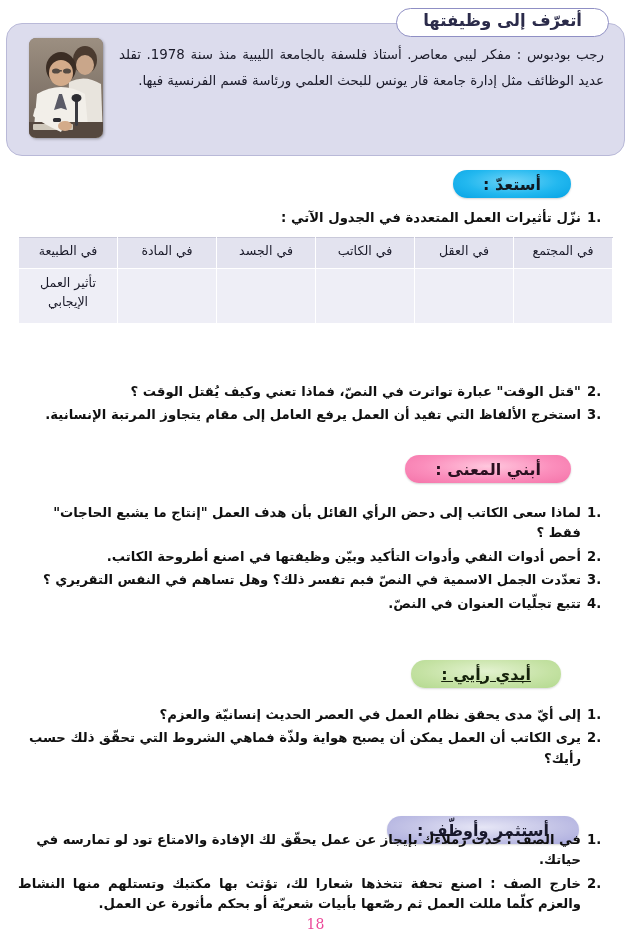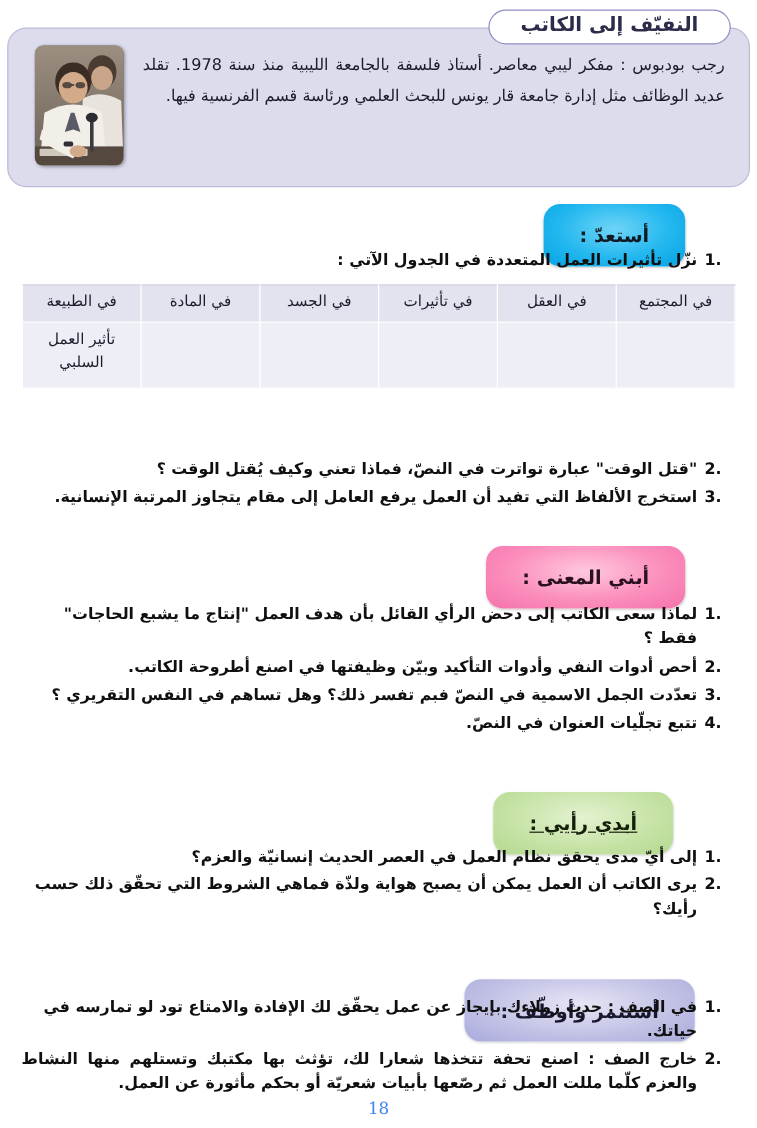--- a/index.html
+++ b/index.html
@@ -90,21 +90,21 @@
   }
 
   
   .pill {
     position: absolute;
     height: 28px;
     border-radius: 14px;
     display: flex;
     align-items: center;
     justify-content: center;
-    padding: 12px 30px;
+    padding: 0 30px;
     font-family: "DejaVu Sans", sans-serif;
     font-size: 16px;
     font-weight: bold;
     white-space: nowrap;
     color: #16161e;
   }
   .pill-blue {
     right: 60px;
     background: radial-gradient(ellipse at 50% 40%, #6fd4f7 0%, #23b8ef 55%, #05a2e4 100%);
     color: #101a22;
@@ -203,31 +203,31 @@
 
   
   .page-num {
     position: absolute;
     bottom: 8px;
     left: 0;
     right: 0;
     text-align: center;
     font-family: "DejaVu Serif", "Liberation Serif", serif;
     font-size: 14px;
-    color: #3b82f6;
+    color: #ec4899;
     direction: ltr;
   }
 </style>
 </head>
 <body>
 
 <div class="page">
 
   <div class="author-block">
-    <div class="author-title-pill">النفيّف إلى الكاتب</div>
+    <div class="author-title-pill">أتعرّف إلى وظيفتها</div>
 
     <div class="author-card">
       <div class="author-inner">
 
         <div class="author-photo">
           <svg viewBox="0 0 74 100" preserveAspectRatio="none" aria-hidden="true">
             <defs>
               <linearGradient id="bgwall" x1="0" y1="0" x2="0" y2="1">
                 <stop offset="0%" stop-color="#9c8f81"></stop>
                 <stop offset="100%" stop-color="#6d6158"></stop>
@@ -273,34 +273,34 @@
       <span class="ex-text">نزّل تأثيرات العمل المتعددة في الجدول الآتي :</span>
     </div>
   </div>
 
   <div class="tbl-wrap">
     <table class="grid">
       <thead>
         <tr>
           <th>في المجتمع</th>
           <th>في العقل</th>
-          <th>في تأثيرات</th>
+          <th>في الكاتب</th>
           <th>في الجسد</th>
           <th>في المادة</th>
           <th>في الطبيعة</th>
         </tr>
       </thead>
       <tbody>
         <tr>
           <td class="blank"></td>
           <td class="blank"></td>
           <td class="blank"></td>
           <td class="blank"></td>
           <td class="blank"></td>
-          <td class="rowlabel">تأثير العمل السلبي</td>
+          <td class="rowlabel">تأثير العمل الإيجابي</td>
         </tr>
       </tbody>
     </table>
   </div>
 
   <div class="ex-list" style="top:382px;">
     <div class="ex-item">
       <span class="ex-num">2.</span>
       <span class="ex-text">"قتل الوقت" عبارة تواترت في النصّ، فماذا تعني وكيف يُقتل الوقت ؟</span>
     </div>

